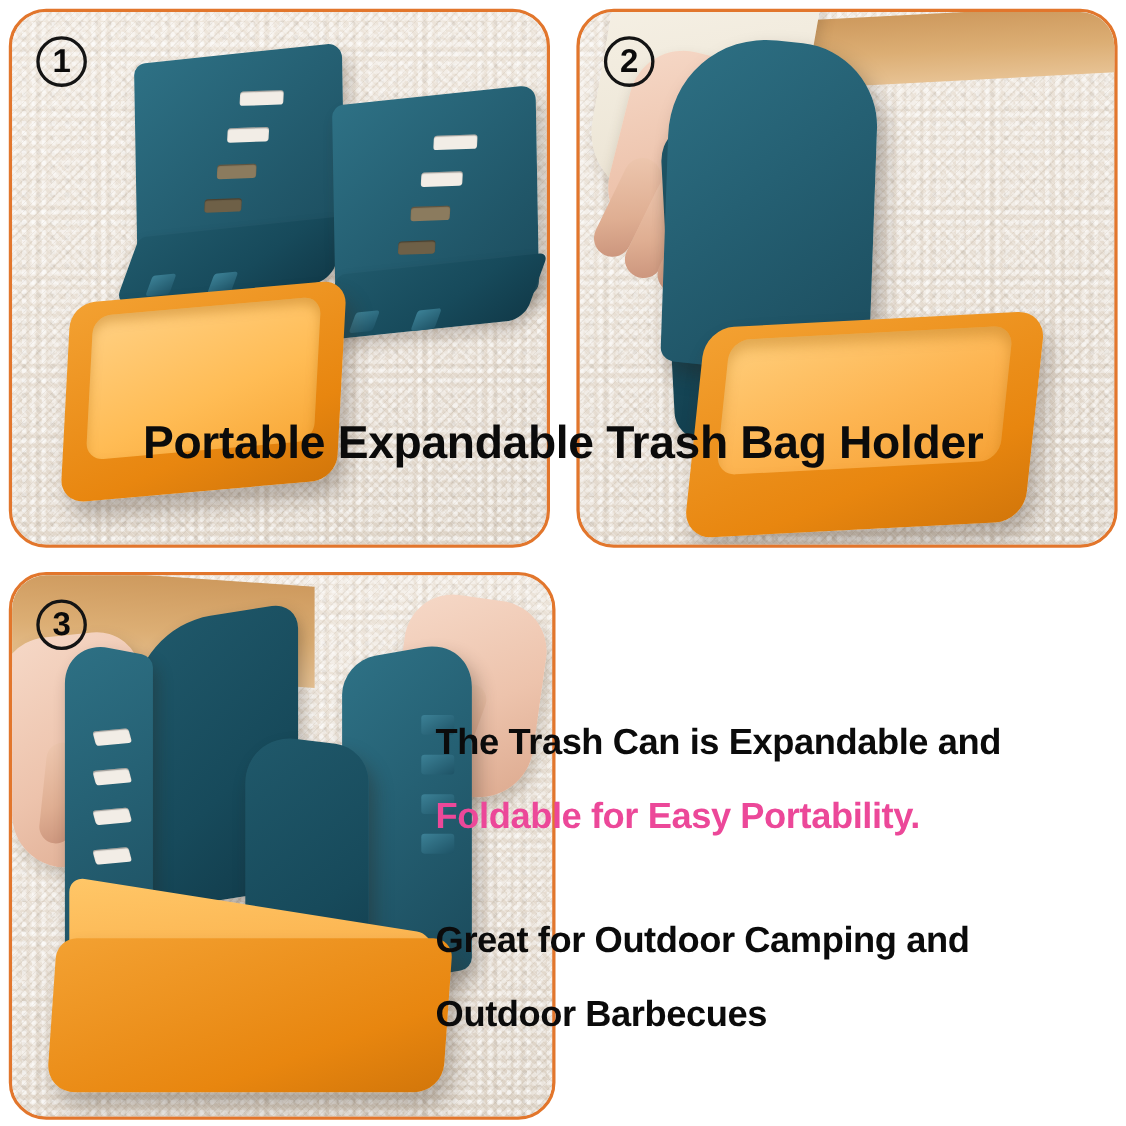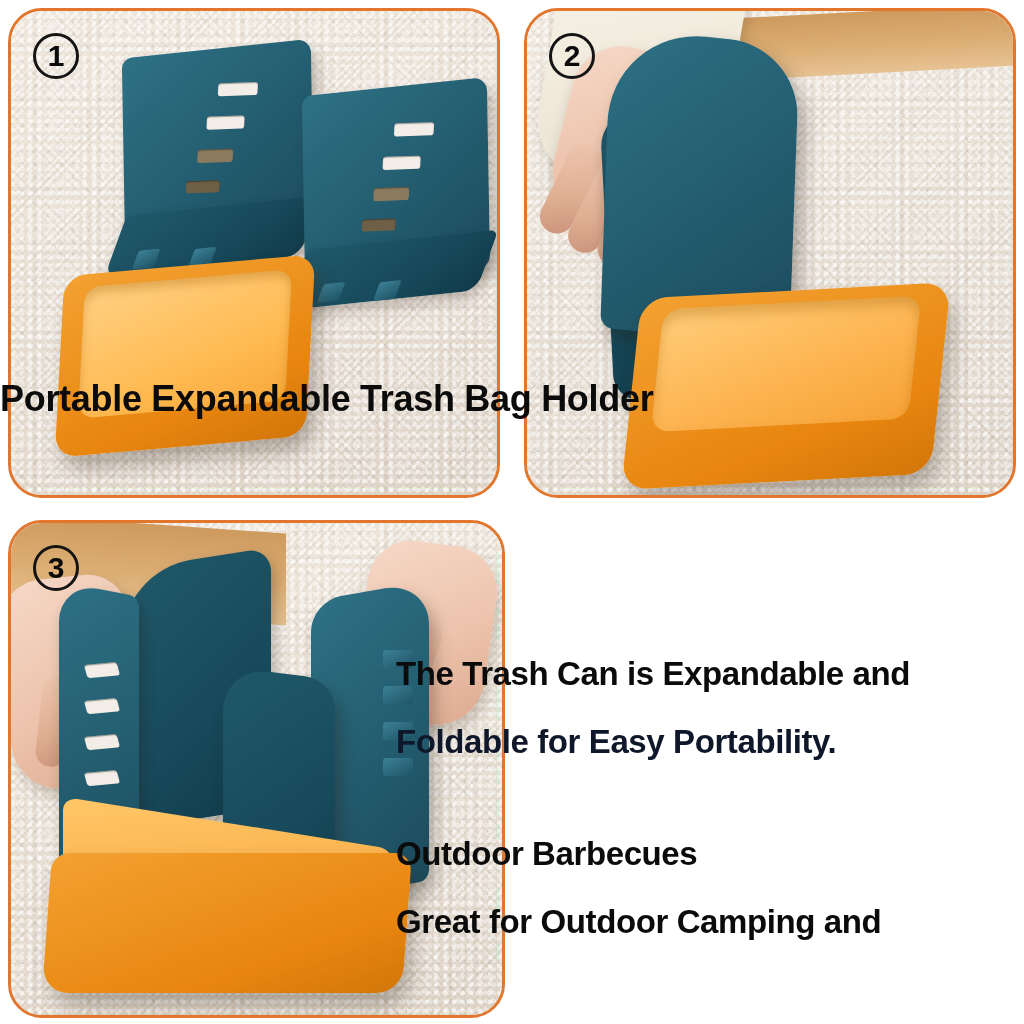--- a/index.html
+++ b/index.html
@@ -214,22 +214,22 @@
     left: 52px; top: 300px; width: 330px; height: 90px;
     border-radius: 14px;
     transform: skewY(9deg);
     background: linear-gradient(165deg,#FFC768,#F8A33A);
   }
 
   
   .headline {
     position: absolute;
     left: 0; right: 0; top: 378px;
-    text-align: left;
-    font-size: 36px; font-weight: 700;
+    text-align: center;
+    font-size: 42px; font-weight: 700;
     color: #0B0B0B;
     letter-spacing: -.3px;
     z-index: 30;
     white-space: nowrap;
   }
 
   
   .copy {
     position: absolute;
     left: 396px; top: 640px; width: 626px;
@@ -340,19 +340,19 @@
     <div class="shape p3-tray-top"></div>
     <div class="shape orng-d p3-tray-body"></div>
 
     <div class="step-badge" id="badge3" style="color: rgb(11, 11, 11);">3</div>
   </div>
 
   <div class="headline" style="color: rgb(11, 11, 11);">Portable Expandable Trash Bag Holder</div>
 
   <div class="copy">
     <p style="color: rgb(11, 11, 11);">The Trash Can is Expandable and</p>
-    <p style="color: #0f172a;">Foldable for Easy Portability.</p>
+    <p style="color: #ec4899;">Foldable for Easy Portability.</p>
     <div class="gap"></div>
+    <p style="color: rgb(11, 11, 11);">Great for Outdoor Camping and</p>
     <p style="color: rgb(11, 11, 11);">Outdoor Barbecues</p>
-    <p style="color: rgb(11, 11, 11);">Great for Outdoor Camping and</p>
   </div>
 
 </div>
 
 </body></html>

